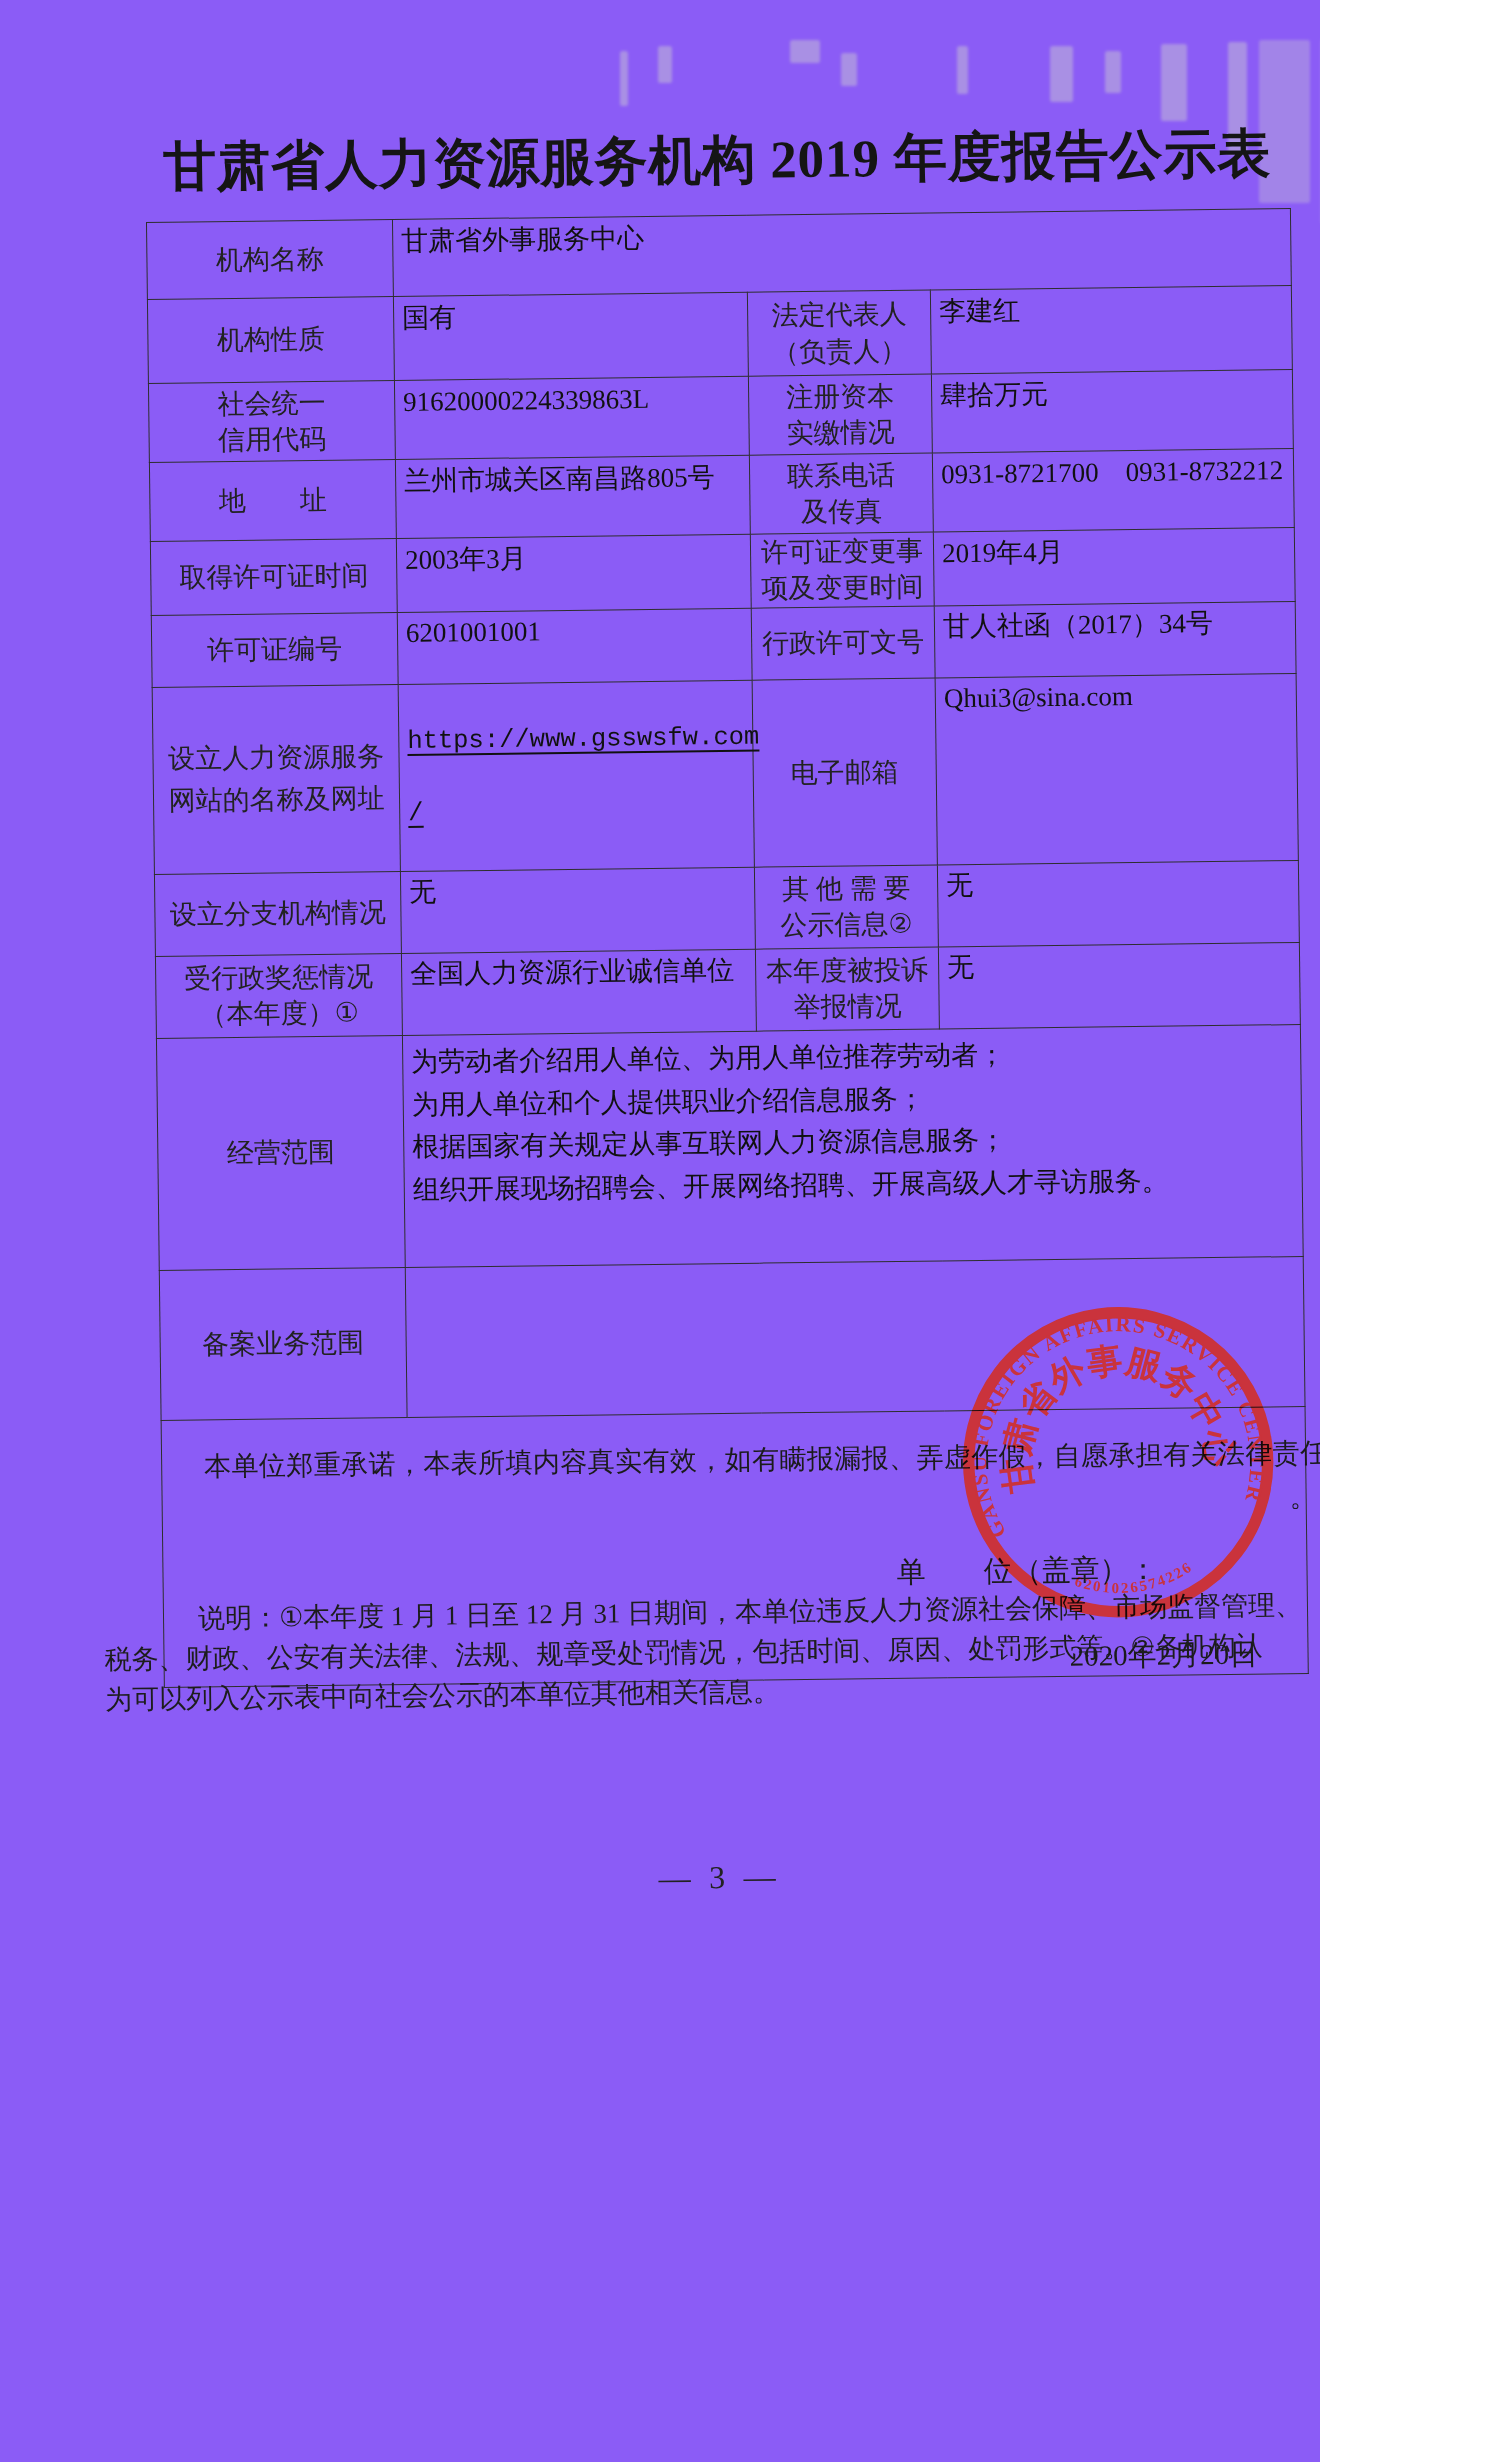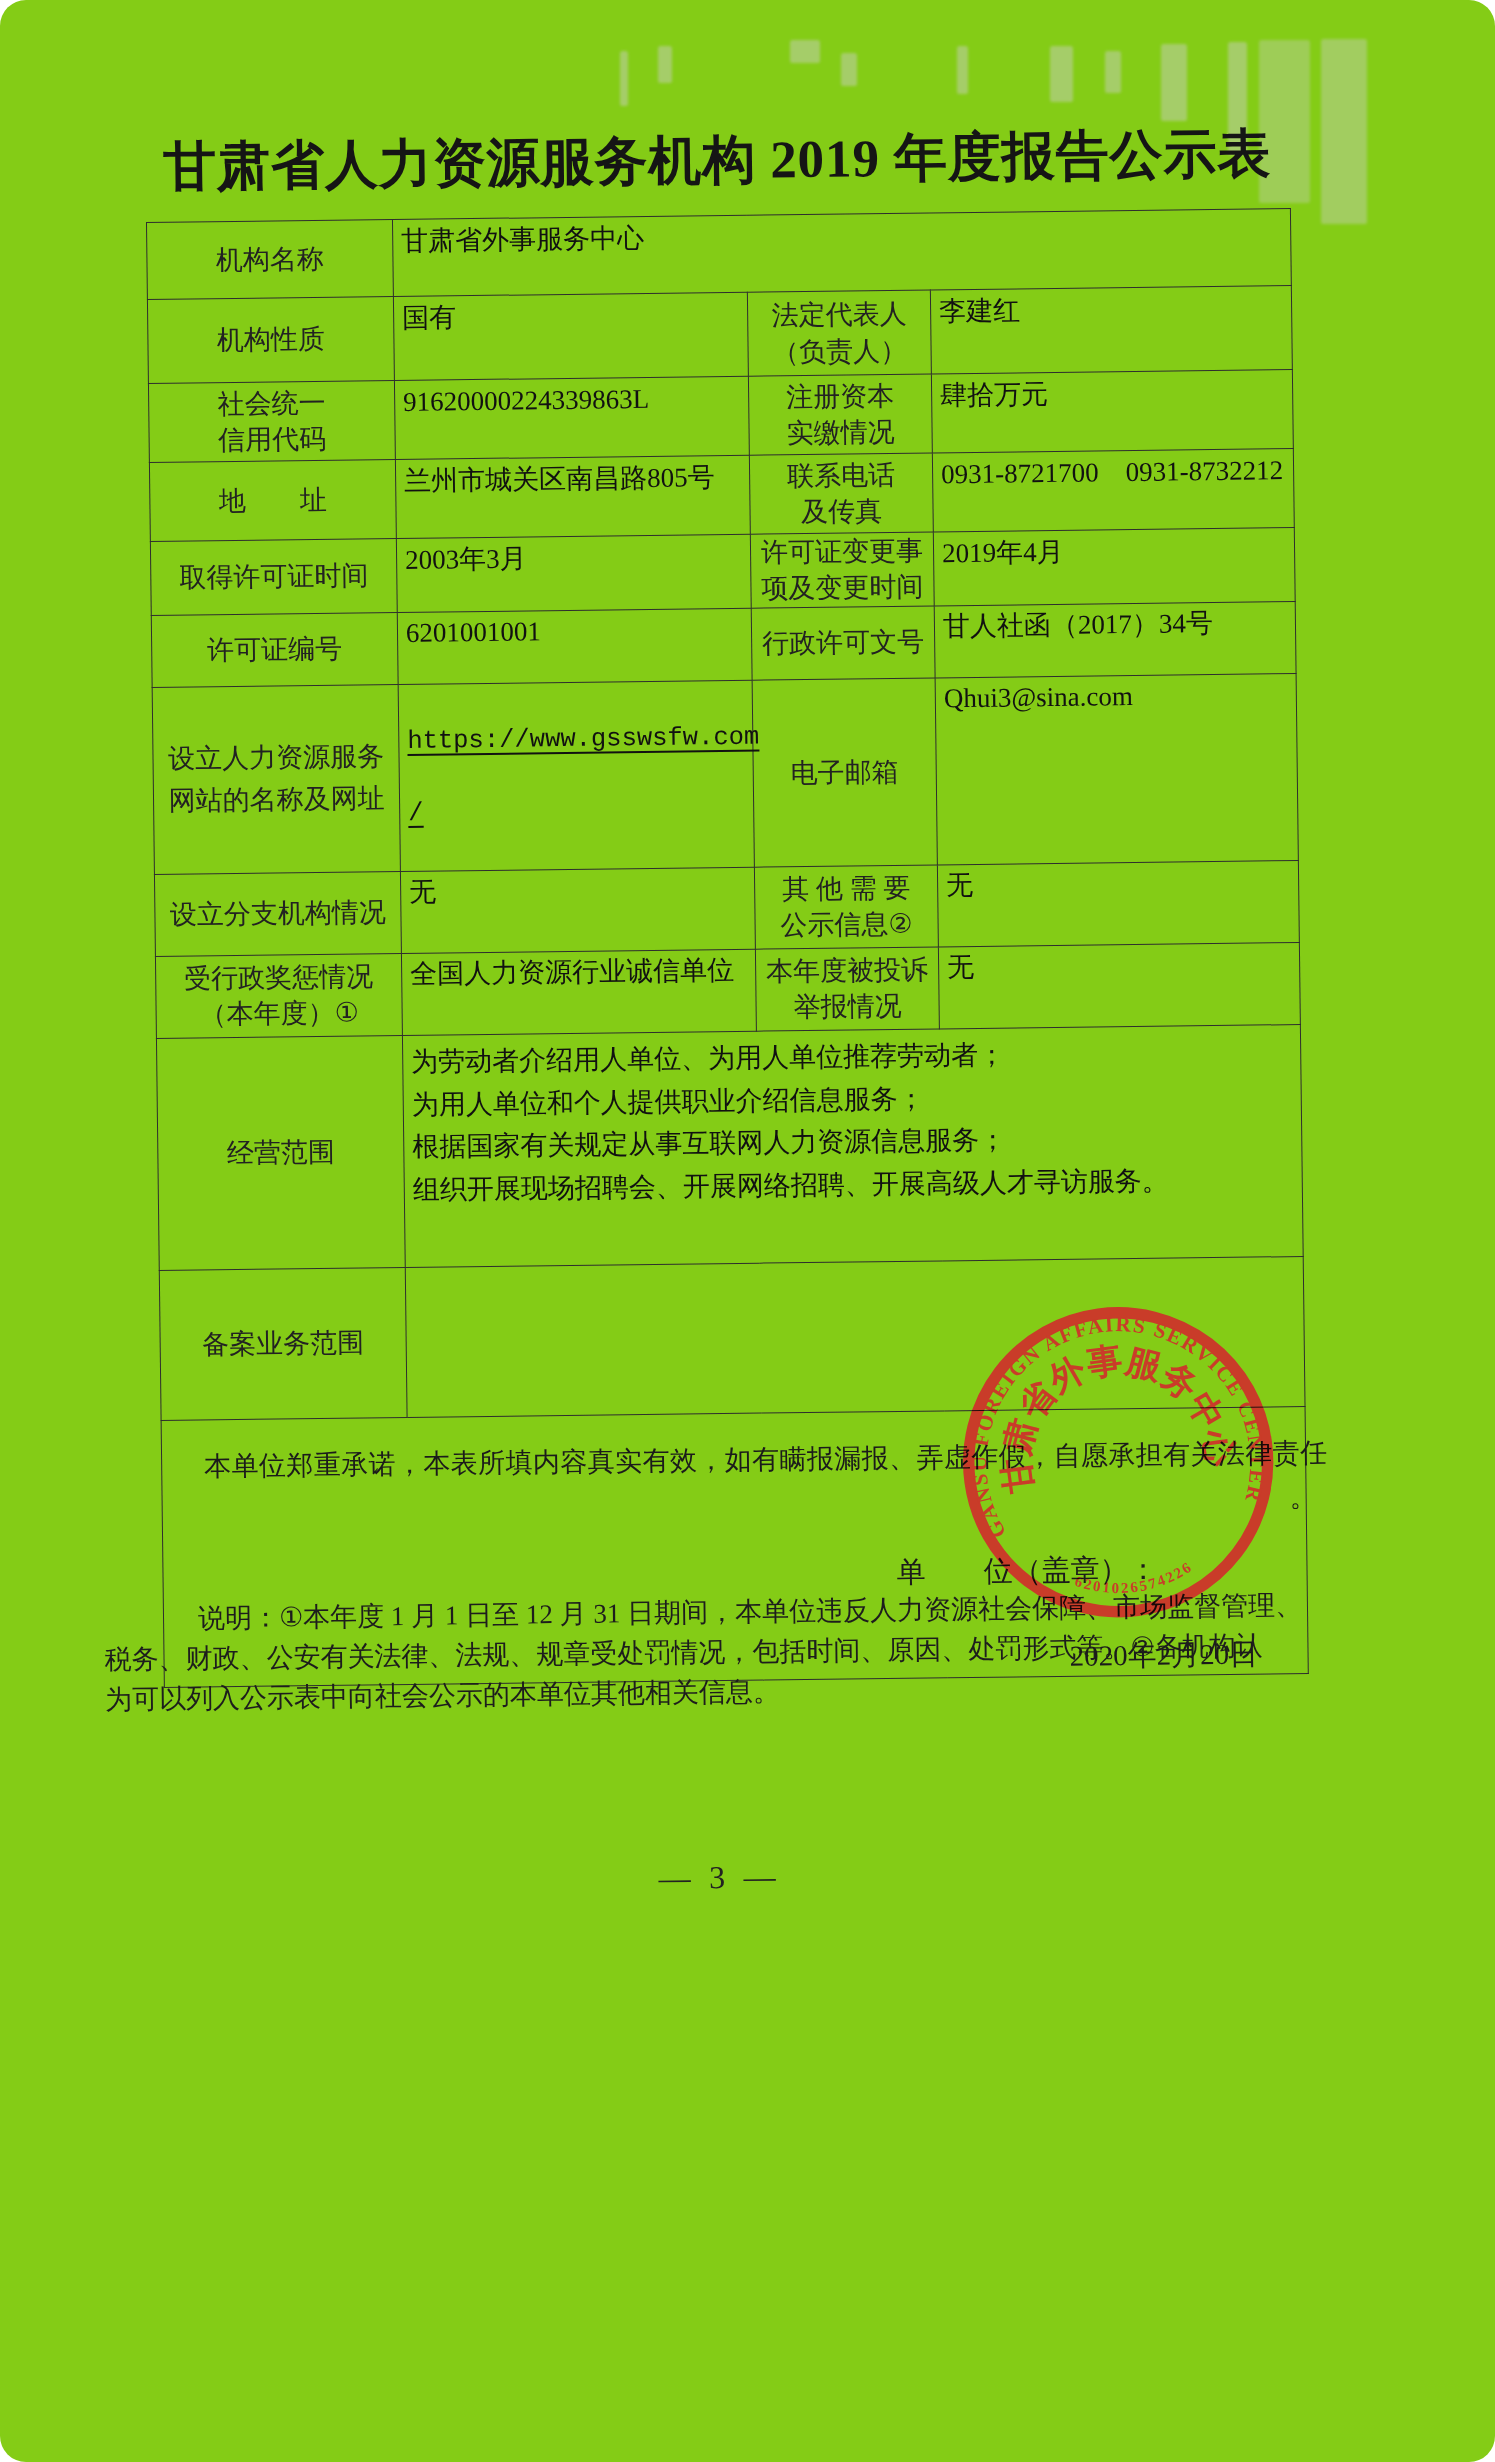--- a/index.html
+++ b/index.html
@@ -1,18 +1,18 @@
 <!DOCTYPE html>
 <html style="font-size:14px"><head>
 <meta charset="utf-8">
 <style>
   html,body{margin:0;padding:0;background:#ffffff;}
   #page{
-    position:relative;width:1495px;height:2462px;background:#84cc16;overflow:hidden;
-    font-family:"Liberation Serif","DejaVu Sans",serif;color:#1b1b1b;border-radius:26px;
+    position:relative;width:1320px;height:2462px;background:#8b5cf6;overflow:hidden;
+    font-family:"Liberation Serif","DejaVu Sans",serif;color:#1b1b1b;
   }
   
   .streak{position:absolute;background:#cfcfcf;opacity:.45;filter:blur(1.8px);border-radius:2.6px;}
   
   #sheet{
     position:absolute;left:0;top:0;width:1495px;height:2462px;
     transform:rotate(-0.7deg);transform-origin:154px 879px;
   }
   .doc-title{
     position:absolute;left:141px;top:132px;width:1170px;

